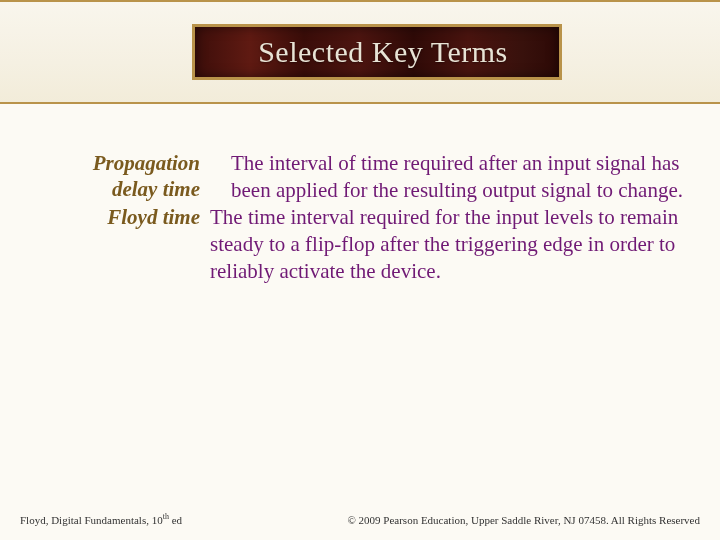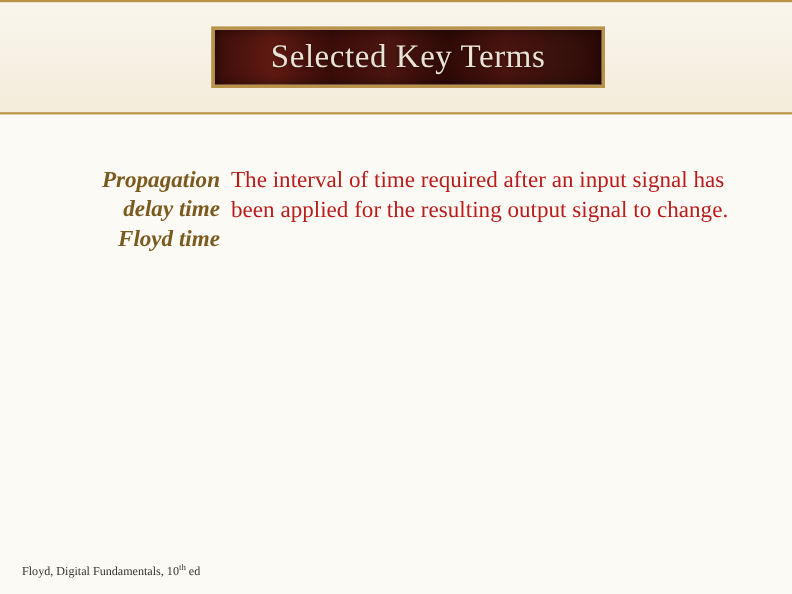--- a/index.html
+++ b/index.html
@@ -45,20 +45,21 @@
     height: 50px;
     border: 3px solid #b9934a;
     background: linear-gradient(to right,
       #3d0e0a 0%, #5f1a12 15%, #3a0d09 30%,
       #4d1510 45%, #2f0a07 60%, #4a140f 75%,
       #38110c 90%, #2d0906 100%);
     box-shadow: inset 0 0 12px rgba(0,0,0,0.5);
     display: flex;
     align-items: center;
     justify-content: center;
+    padding-left: 12px;
   }
   .title-text {
     color: #e8e3d5;
     font-size: 30px;
     font-family: 'Times New Roman', Georgia, serif;
     letter-spacing: 0.5px;
     text-shadow: 0 1px 2px rgba(0,0,0,0.4);
     white-space: nowrap;
   }
   .content {
@@ -79,26 +80,26 @@
     padding-right: 10px;
     color: #7a5a1e;
     font-style: italic;
     font-weight: bold;
     font-size: 21px;
     font-family: 'Times New Roman', Georgia, serif;
     line-height: 1.25;
   }
   .term-def {
     flex: 1;
-    color: #b91c1c;
+    color: #701a75;
     font-size: 21px;
     font-family: 'Times New Roman', Georgia, serif;
     line-height: 1.28;
   }
-  .tight { margin-bottom: 0; }
+  .tight { margin-bottom: 0; gap: 21px; }
   .gap-after { margin-bottom: 22px; }
   .footer {
     position: absolute;
     bottom: 14px;
     left: 20px;
     width: 680px;
     display: flex;
     justify-content: space-between;
     font-size: 11px;
     font-family: 'Times New Roman', Georgia, serif;
@@ -126,24 +127,26 @@
   <div class="content">
 
     <div class="term-row tight">
       <div class="term-label">Propagation delay time</div>
       <div class="term-def">The interval of time required after an input signal has been applied for the resulting output signal to change.</div>
     </div>
 
 
     <div class="term-row gap-after">
       <div class="term-label">Floyd time</div>
+      <div class="term-def">The time interval required for the input levels to remain steady to a flip-flop after the triggering edge in order to reliably activate the device.</div>
     </div>
 
 
   </div>
 
   <div class="footer">
     <div class="footer-left">
       <span>Floyd, Digital Fundamentals, 10</span><sup>th</sup><span> ed</span>
     </div>
+    <div class="footer-right">© 2009 Pearson Education, Upper Saddle River, NJ 07458. All Rights Reserved</div>
   </div>
 
 </div>
 
 </body></html>

